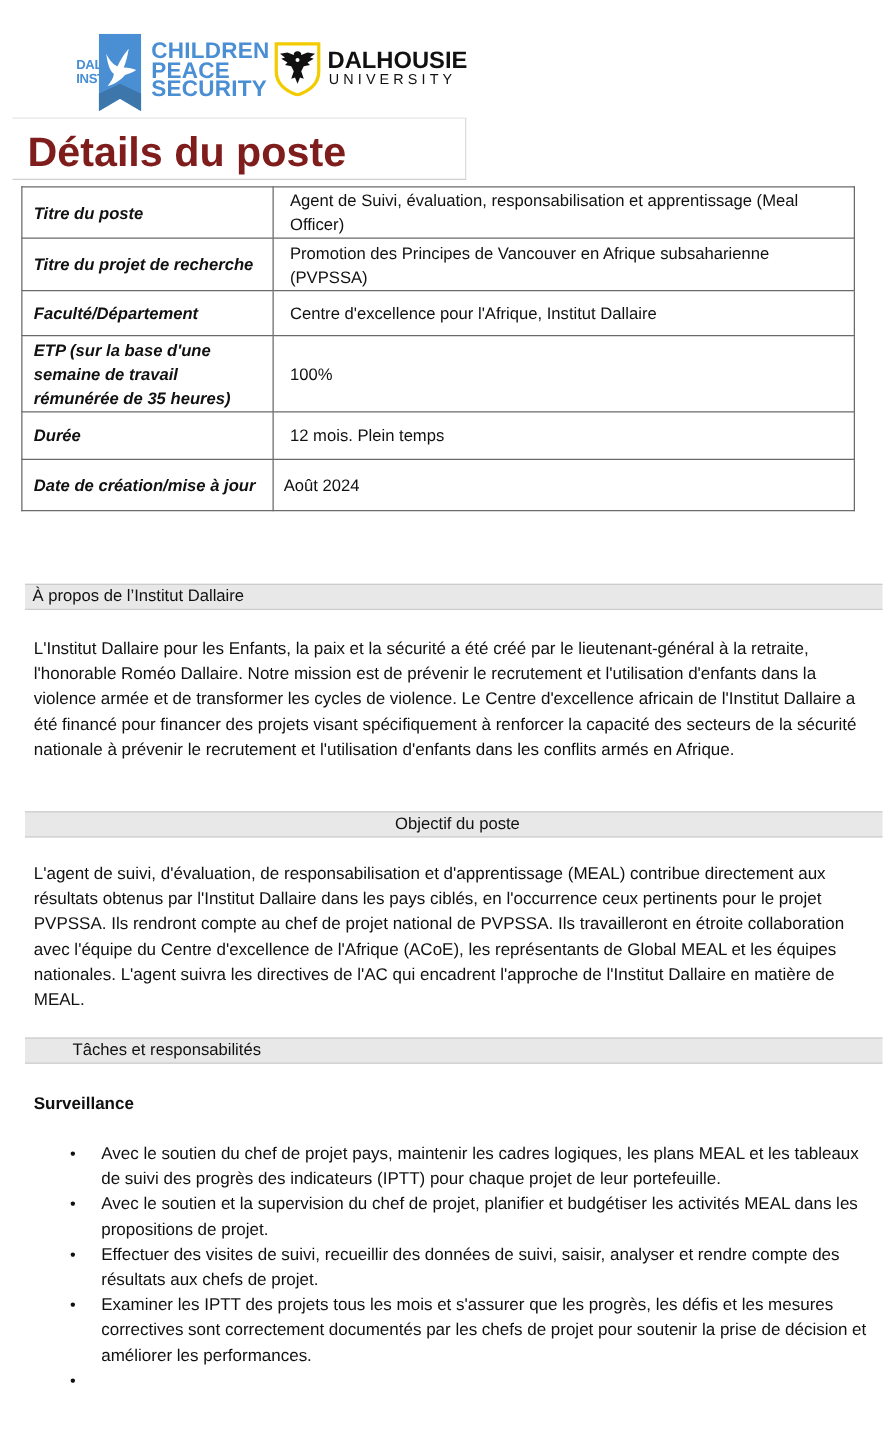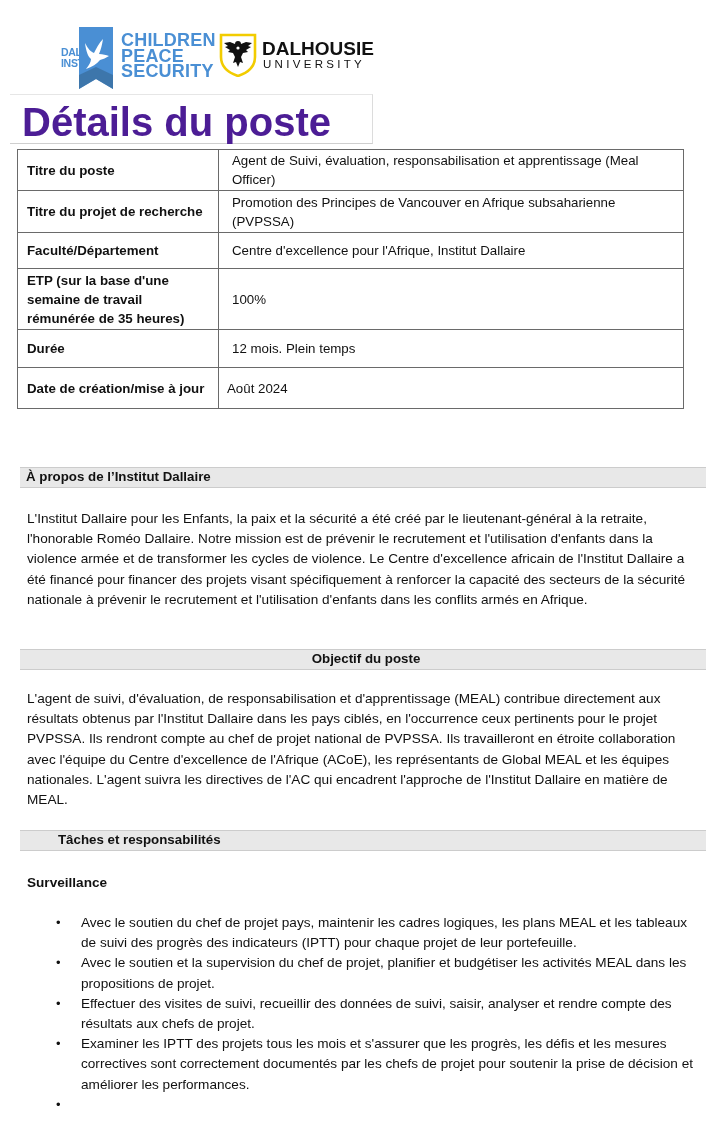--- a/index.html
+++ b/index.html
@@ -79,23 +79,23 @@
       width: 363px; height: 50px;
       border-top: 1px solid #e6e6e6;
       border-right: 1px solid #dcdcdc;
       border-bottom: 1px solid #cfcfcf;
     }
     .title-text {
       position: absolute;
       left: 12px; top: 9px;
       font-family: "Liberation Sans", sans-serif;
       font-weight: bold;
-      font-size: 40px;
+      font-size: 33px;
       line-height: 36px;
-      color: #4c1d95;
+      color: #7f1d1d;
       white-space: nowrap;
     }
 
     
     .details-table {
       position: absolute;
       left: 17px; top: 149px;
       width: 667px;
       border-collapse: collapse;
       font-family: "Liberation Sans", sans-serif;
@@ -104,38 +104,39 @@
     }
     .details-table td {
       border: 1.3px solid #6a6a6a;
       vertical-align: middle;
       color: #111111;
     }
     .details-table td.label {
       width: 201px;
       padding: 0 6px 0 9px;
       font-weight: bold;
+      font-style: italic;
     }
     .details-table td.value {
       padding: 0 6px 0 13px;
     }
     .details-table td.value.tight { padding-left: 8px; }
 
     
     .section-bar {
       position: absolute;
       left: 20px;
       width: 686px;
       height: 21px;
       background: #e8e8e8;
       border-top: 1.5px solid #cccccc;
       border-bottom: 1.5px solid #cccccc;
       padding-left: 6px;
       font-family: "Liberation Sans", sans-serif;
-      font-weight: bold;
+      font-weight: normal;
       font-size: 13.3px;
       line-height: 18px;
       color: #111111;
     }
 
     .para {
       position: absolute;
       left: 27px;
       width: 670px;
       font-family: "Liberation Sans", sans-serif;

